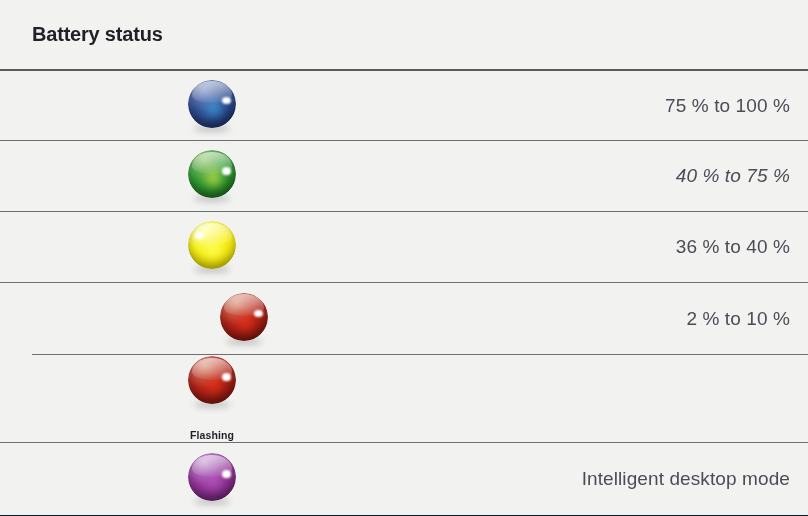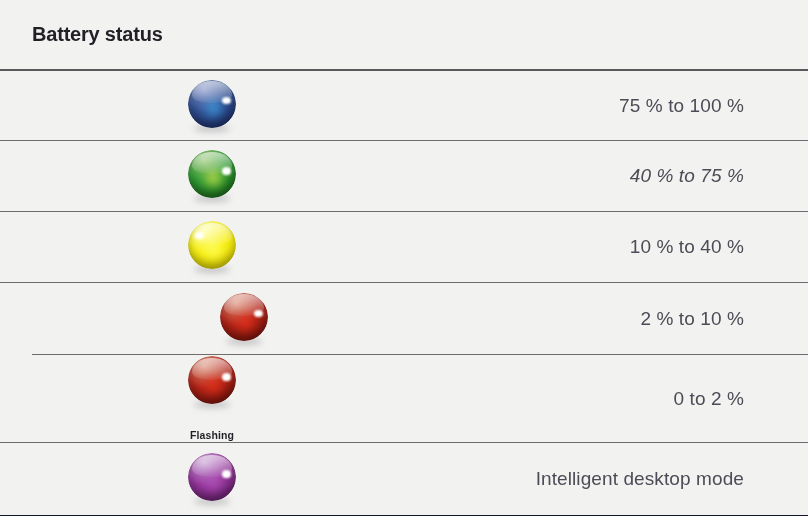--- a/index.html
+++ b/index.html
@@ -67,21 +67,21 @@
     box-sizing: border-box;
     display: flex;
     flex-direction: column;
     align-items: center;
     justify-content: center;
     padding-left: 20px;
   }
   .cell-charge {
     flex: 1 1 auto;
     box-sizing: border-box;
-    padding-right: 64px;
+    padding-right: 18px;
     text-align: right;
     font-size: 19px;
     color: #4c4c56;
     font-weight: normal;
     letter-spacing: 0.1px;
   }
 
   .flash-label {
     margin-top: 21px;
     font-size: 10.5px;
@@ -200,21 +200,21 @@
             <div class="shadow"></div>
             <div class="led">
               <div class="base" style="background: radial-gradient(circle at 34% 20%, rgb(255, 255, 155) 0%, rgb(247, 239, 18) 46%, rgb(221, 208, 0) 100%);"></div>
               <div class="core" style="background: radial-gradient(circle, rgb(255, 255, 102) 0%, rgba(255, 255, 255, 0) 72%);"></div>
               <div class="cap"></div>
               <div class="rim"></div>
               <div class="spec" style="left: 14%; top: 22%;"></div>
             </div>
           </div>
         </div>
-        <div class="cell-charge">10 % to 40 %</div>
+        <div class="cell-charge">36 % to 40 %</div>
       </div>
       <div class="row" style="flex: 0 0 72px; height: 72px; margin-left: 32px;">
         <div class="cell-status">
           <div class="led-wrap">
             <div class="shadow"></div>
             <div class="led">
               <div class="base" style="background: radial-gradient(circle at 34% 20%, rgb(217, 139, 114) 0%, rgb(179, 35, 23) 46%, rgb(107, 16, 8) 100%);"></div>
               <div class="core" style="background: radial-gradient(circle, rgb(232, 52, 28) 0%, rgba(255, 255, 255, 0) 72%);"></div>
               <div class="cap"></div>
               <div class="rim"></div>
@@ -231,21 +231,20 @@
             <div class="led">
               <div class="base" style="background: radial-gradient(circle at 34% 20%, rgb(217, 139, 114) 0%, rgb(179, 35, 23) 46%, rgb(107, 16, 8) 100%);"></div>
               <div class="core" style="background: radial-gradient(circle, rgb(232, 52, 28) 0%, rgba(255, 255, 255, 0) 72%);"></div>
               <div class="cap"></div>
               <div class="rim"></div>
               <div class="spec" style="left: 70%; top: 36%;"></div>
             </div>
           </div>
           <div class="flash-label">Flashing</div>
         </div>
-        <div class="cell-charge">0 to 2 %</div>
       </div>
       <div class="row" style="flex: 0 0 73px; height: 73px;">
         <div class="cell-status">
           <div class="led-wrap">
             <div class="shadow"></div>
             <div class="led">
               <div class="base" style="background: radial-gradient(circle at 34% 20%, rgb(194, 149, 207) 0%, rgb(150, 54, 156) 46%, rgb(92, 26, 98) 100%);"></div>
               <div class="core" style="background: radial-gradient(circle, rgb(180, 87, 189) 0%, rgba(255, 255, 255, 0) 72%);"></div>
               <div class="cap"></div>
               <div class="rim"></div>

